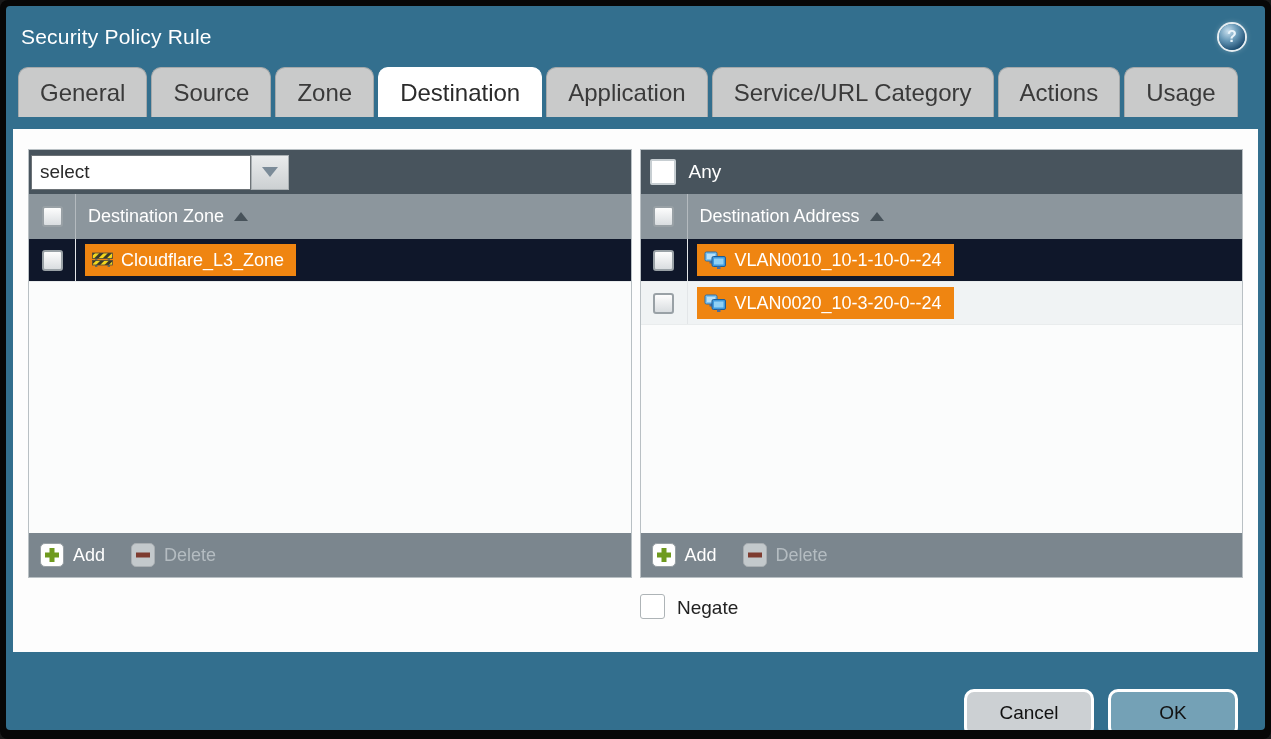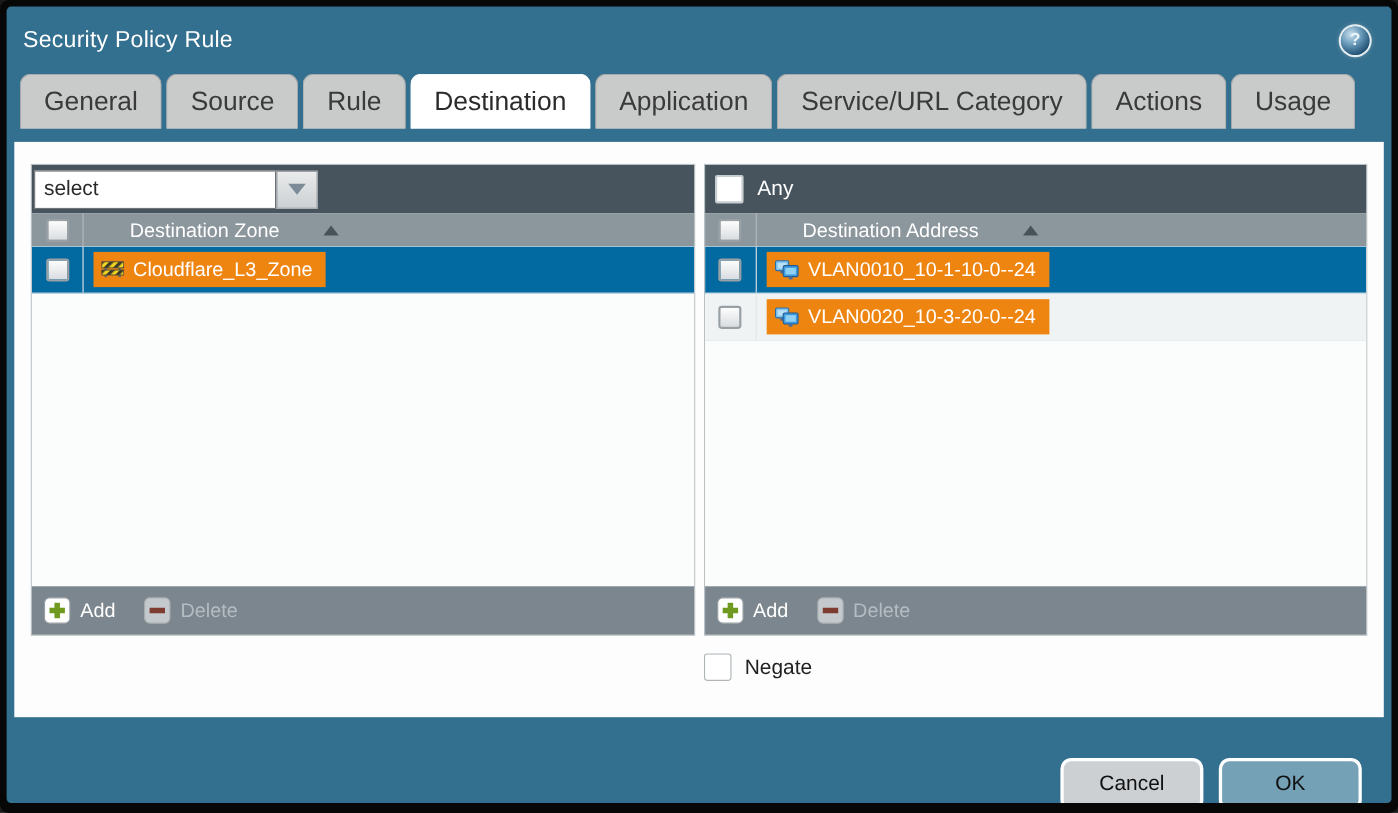--- a/index.html
+++ b/index.html
@@ -100,24 +100,24 @@
     display: flex; align-items: center; justify-content: center;
     cursor: pointer;
   }
   .tri-down {
     width: 0; height: 0;
     border-left: 8px solid transparent;
     border-right: 8px solid transparent;
     border-top: 10px solid #7b8b98;
   }
   .col-header {
-    height: 30px; flex: 0 0 auto;
+    height: 45px; flex: 0 0 auto;
     background: #8c969d;
     display: flex; align-items: center;
-    color: #ffffff; font-size: 18px; gap: 30px;
+    color: #ffffff; font-size: 18px;
   }
   .check-cell {
     width: 47px; height: 100%; flex: 0 0 auto;
     display: flex; align-items: center; justify-content: center;
     border-right: 1px solid rgba(255,255,255,0.35);
   }
   .checkbox {
     width: 21px; height: 21px;
     border: 2px solid #99a1a6;
     border-radius: 3px;
@@ -140,21 +140,21 @@
   .any-label { color: #ffffff; font-size: 19px; margin-left: 13px; }
   .panel-body {
     flex: 1 1 auto;
     background: #fbfcfc;
     overflow: hidden;
   }
   .row {
     height: 43px;
     display: flex; align-items: center;
     border-bottom: 1px solid #e9eced;
-    background: #0369a1;
+    background: #0f172a;
   }
   .row.shaded { background: #f0f3f4; }
   .row .check-cell { border-right: 1px solid #e3e6e8; }
   .chip {
     margin-left: 9px;
     height: 32px;
     background: #ef8511;
     display: inline-flex; align-items: center;
     padding: 0 12px 0 7px;
     color: #ffffff; font-size: 18px;
@@ -226,21 +226,21 @@
   <div class="dialog-inner">
 
     <div class="titlebar">
       <span class="title">Security Policy Rule</span>
       <span class="help-icon">?</span>
     </div>
 
     <div class="tabbar">
       <div class="tab">General</div>
       <div class="tab">Source</div>
-      <div class="tab">Rule</div>
+      <div class="tab">Zone</div>
       <div class="tab active">Destination</div>
       <div class="tab">Application</div>
       <div class="tab">Service/URL Category</div>
       <div class="tab">Actions</div>
       <div class="tab">Usage</div>
     </div>
 
     <div class="content">
       <div class="panels">
 

